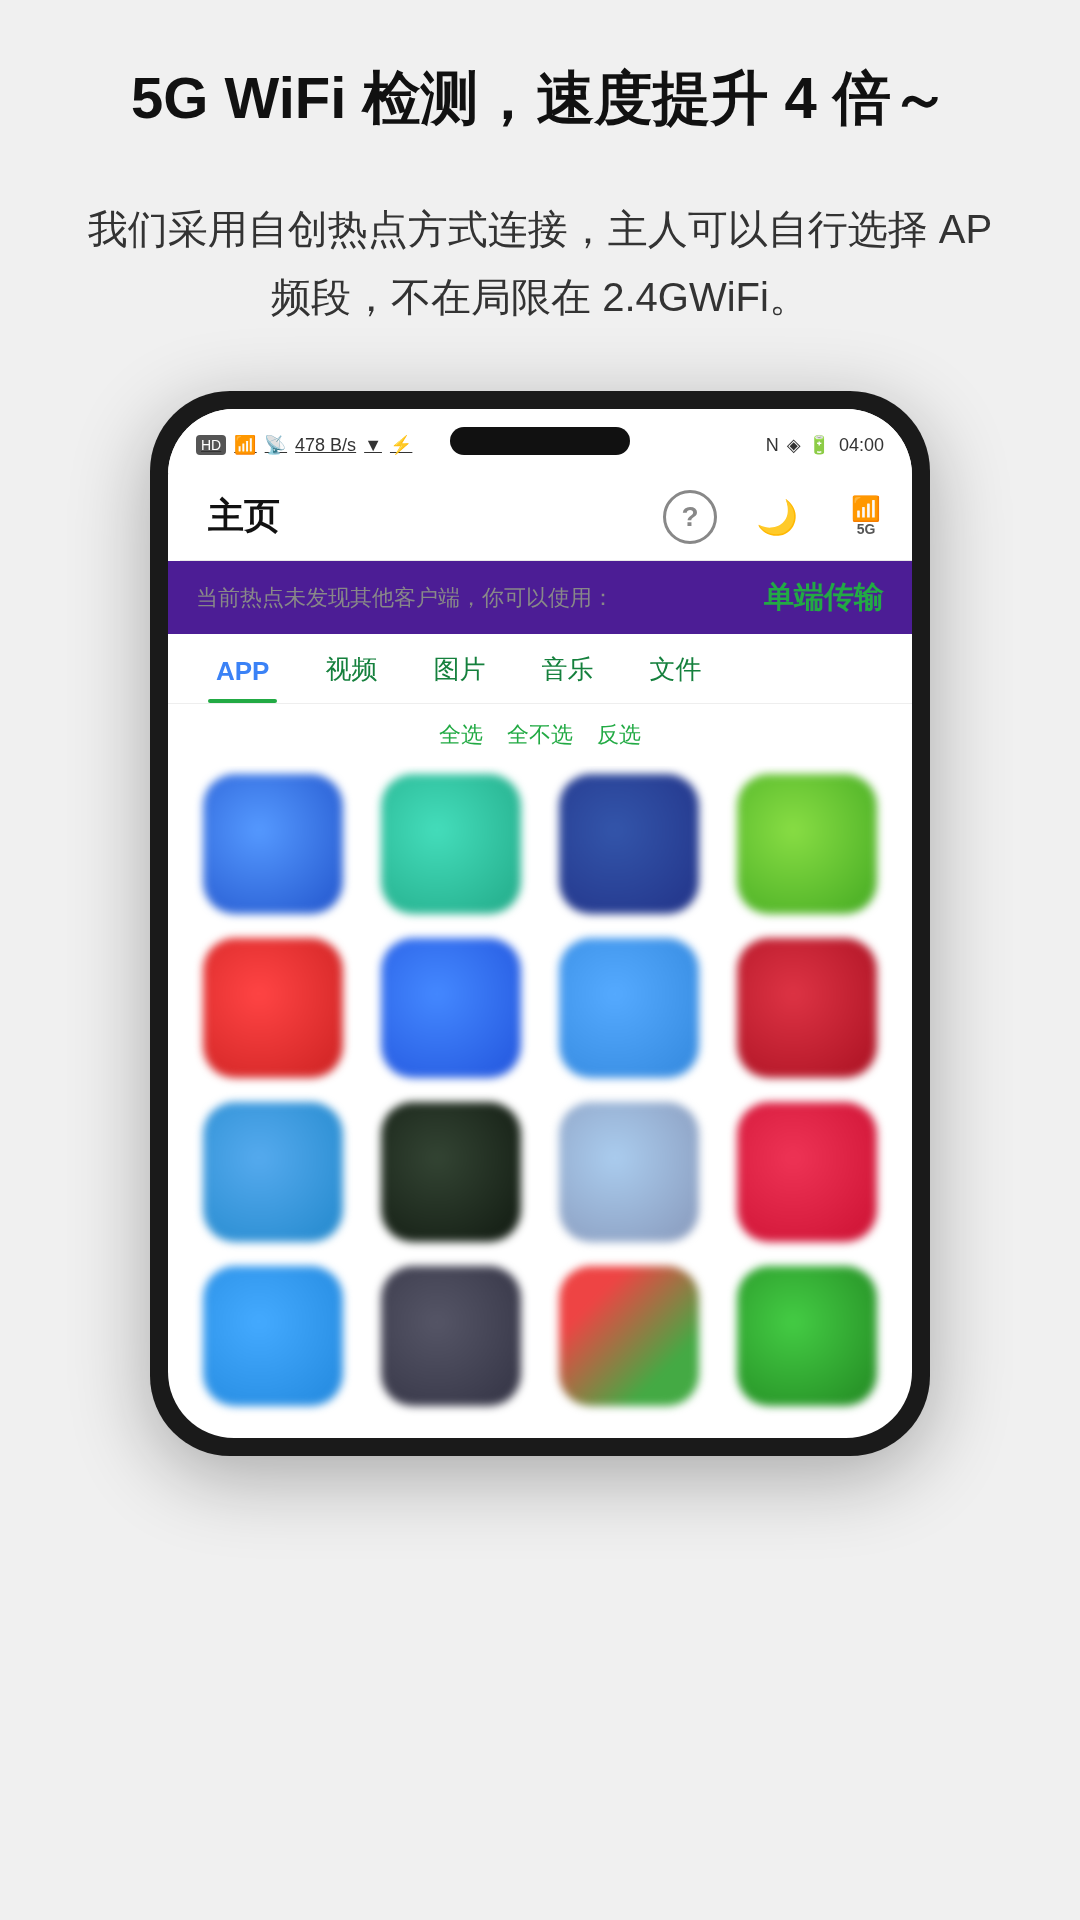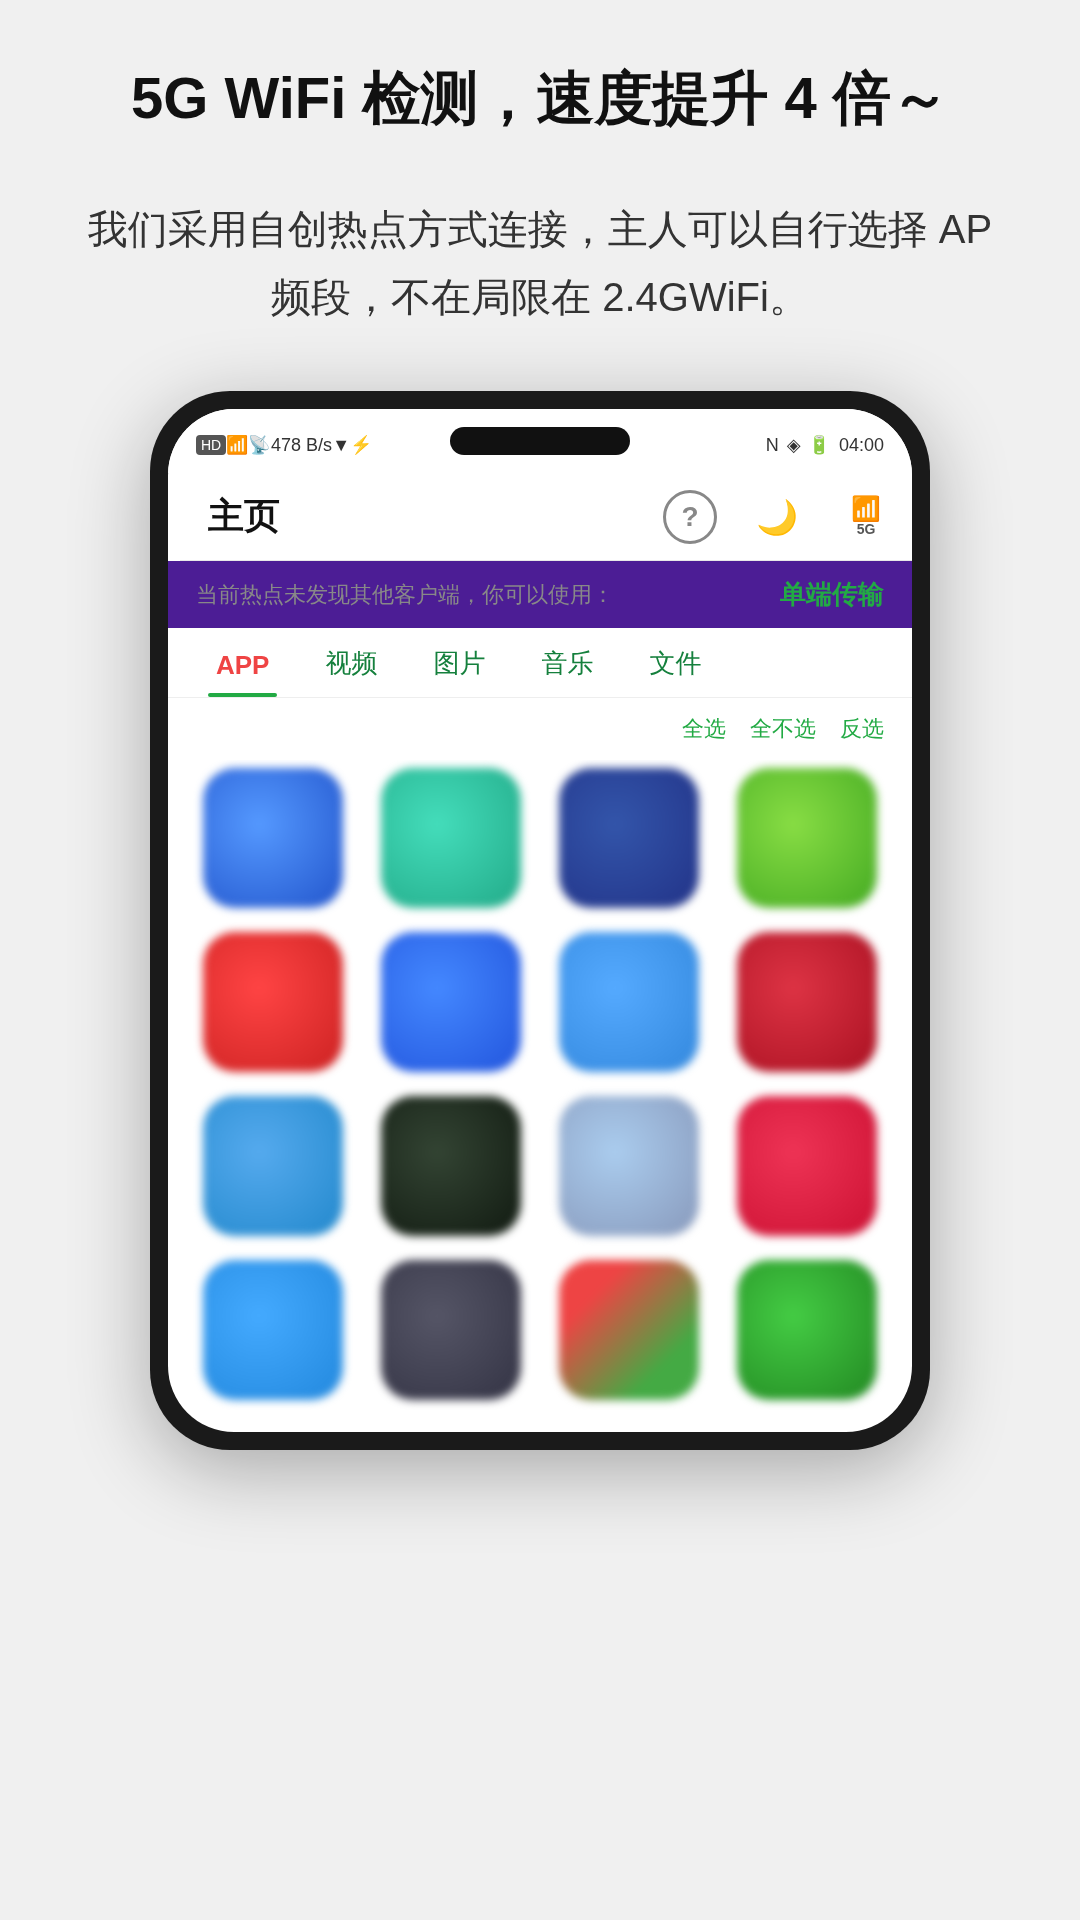--- a/index.html
+++ b/index.html
@@ -84,21 +84,23 @@
       justify-content: space-between;
       padding: 0 28px;
       padding-top: 8px;
       font-size: 20px;
       color: #333;
     }
 
     .status-left {
       display: flex;
       align-items: center;
+      gap: 8px;
       font-size: 18px;
+      text-decoration: underline;
     }
 
     .status-right {
       display: flex;
       align-items: center;
       gap: 8px;
       font-size: 18px;
     }
 
     .status-badge {
@@ -181,21 +183,21 @@
       padding: 16px 28px;
       display: flex;
       align-items: center;
       justify-content: space-between;
       font-size: 22px;
       color: #888;
     }
 
     .notice-link {
       color: #22aa44;
-      font-size: 26px;
+      font-size: 30px;
       font-weight: 600;
     }
 
     
     .tab-bar {
       width: 100%;
       background: #fff;
       display: flex;
       align-items: flex-end;
       padding: 0 20px;
@@ -204,40 +206,40 @@
 
     .tab-item {
       padding: 18px 28px 16px;
       font-size: 26px;
       color: #15803d;
       position: relative;
       cursor: pointer;
     }
 
     .tab-item.active {
-      color: #ef4444;
+      color: #3b82f6;
       font-weight: 700;
     }
 
     .tab-item.active::after {
       content: '';
       position: absolute;
       bottom: 0;
       left: 20px;
       right: 20px;
       height: 4px;
       background: #22aa44;
       border-radius: 2px;
     }
 
     
     .action-row {
       width: 100%;
       display: flex;
-      justify-content: flex-end;
+      justify-content: center;
       padding: 16px 28px;
       gap: 24px;
     }
 
     .action-btn {
       font-size: 22px;
       color: #22aa44;
     }
 
     .app-row {

